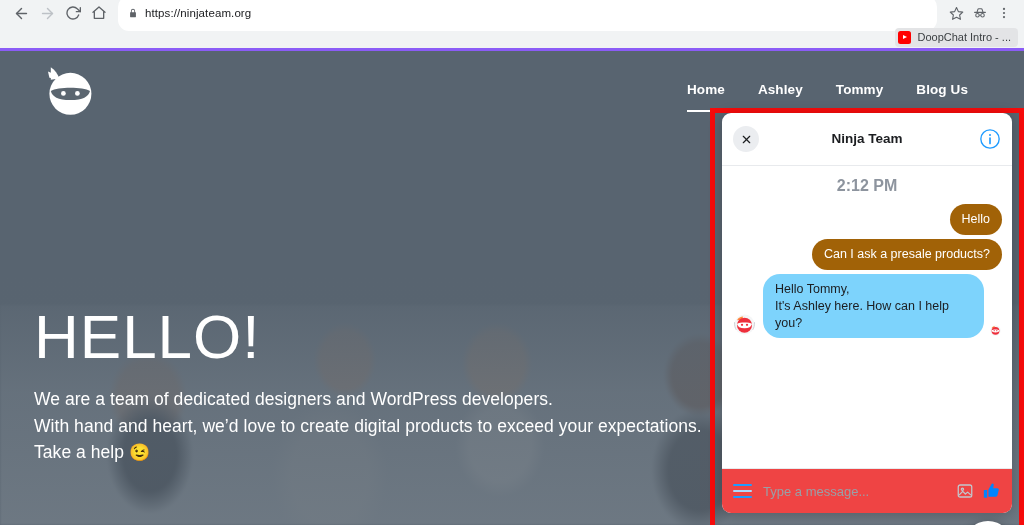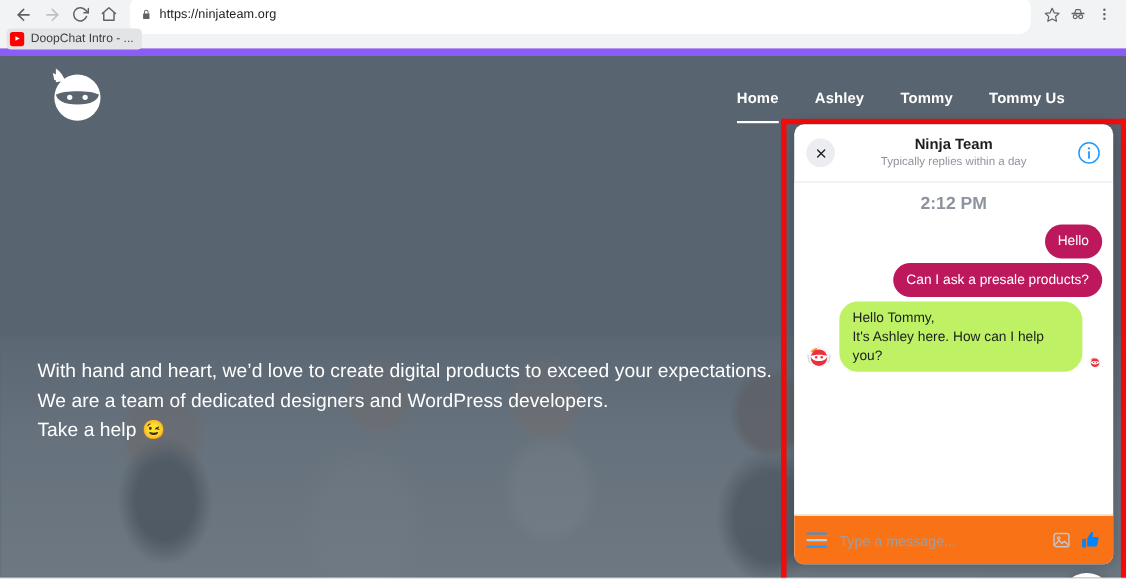--- a/index.html
+++ b/index.html
@@ -55,21 +55,22 @@
     display: flex; align-items: center; justify-content: center;
     color: #5f6368;
   }
 
   .bookmarks-bar {
     height: 25px;
     display: flex;
     align-items: center;
     padding: 0 6px;
     background: #f1f3f4;
-    border-bottom: 7px solid #8b5cf6;
+    border-bottom: 3px solid #8b5cf6;
+    justify-content: flex-end;
   }
   .bookmark {
     display: flex;
     align-items: center;
     height: 19px;
     padding: 0 7px 0 3px;
     border-radius: 4px;
     background: #e3e4e6;
   }
   .bm-favicon {
@@ -124,20 +125,21 @@
       rgba(88,100,112,0.85) 72%,
       rgba(88,100,112,0.80) 100%);
   }
   .site-inner { position: relative; width: 100%; height: 100%; }
 
   .site-header {
     position: absolute;
     top: 0; left: 0; right: 0;
     height: 80px;
     display: flex;
+    align-items: center;
     padding: 0 34px;
     gap: 44px;
   }
   .logo { width: 70px; height: 70px; flex: 0 0 auto; }
   .site-nav {
     margin-left: auto;
     display: flex;
     align-items: center;
     gap: 33px;
     padding-right: 22px;
@@ -278,22 +280,22 @@
   .msg-row.out { justify-content: flex-end; }
   .msg-row.in { justify-content: flex-start; }
   .bubble {
     max-width: 226px;
     padding: 7px 12px;
     border-radius: 17px;
     font-size: 12.5px;
     line-height: 1.35;
     word-wrap: break-word;
   }
-  .bubble.out { background: #be185d; color: #ffffff; }
-  .bubble.in  { background: #bef264; color: #1c1e21; }
+  .bubble.out { background: #a16207; color: #ffffff; }
+  .bubble.in  { background: #7dd3fc; color: #1c1e21; }
   .avatar-sm {
     width: 25px; height: 25px;
     border-radius: 50%;
     flex: 0 0 auto;
     margin-right: 6px;
     margin-bottom: 1px;
   }
   .read-receipt {
     width: 13px; height: 13px;
     border-radius: 50%;
@@ -303,21 +305,21 @@
     margin-bottom: 2px;
   }
 
   .chat-composer {
     height: 45px;
     border-top: 1px solid #e8eaed;
     display: flex;
     align-items: center;
     padding: 0 11px;
     flex: 0 0 auto;
-    background: #f97316;
+    background: #ef4444;
   }
   .hamburger { width: 19px; flex: 0 0 auto; margin-right: 11px; }
   .hamburger span {
     display: block;
     height: 2.5px;
     border-radius: 2px;
     background: #1f9bff;
     margin-bottom: 3.5px;
   }
   .hamburger span:nth-child(2) { background: #aed8fb; }
@@ -437,46 +439,46 @@
           <path d="M24 50 C34 44 70 44 80 50 C78 58 70 63 52 63 C34 63 26 58 24 50 Z" fill="#5b6670"></path>
           <circle cx="42" cy="53.5" r="3.4" fill="#ffffff"></circle>
           <circle cx="62" cy="53.5" r="3.4" fill="#ffffff"></circle>
         </svg>
       </div>
 
       <nav class="site-nav">
         <a class="nav-link active">Home</a>
         <a class="nav-link">Ashley</a>
         <a class="nav-link">Tommy</a>
-        <a class="nav-link">Tommy Us</a>
+        <a class="nav-link">Blog Us</a>
       </nav>
     </div>
 
     <div class="hero-body">
+      <div class="hero-title">HELLO!</div>
       <div class="hero-lines">
+        <div class="hero-line">We are a team of dedicated designers and WordPress developers.</div>
         <div class="hero-line">With hand and heart, we’d love to create digital products to exceed your expectations.</div>
-        <div class="hero-line">We are a team of dedicated designers and WordPress developers.</div>
         <div class="hero-line">
           <span>Take a help </span><span class="emoji">😉</span>
         </div>
       </div>
     </div>
 
     <div class="chat-widget">
 
       <div class="chat-header">
         <div class="close-btn">
           <svg width="11" height="11" viewBox="0 0 24 24" fill="none" stroke="currentColor" stroke-width="2.6" stroke-linecap="round">
             <line x1="5" y1="5" x2="19" y2="19"></line>
               <line x1="19" y1="5" x2="5" y2="19"></line>
           </svg>
         </div>
         <div class="chat-title-wrap">
           <div class="chat-title">Ninja Team</div>
-          <div class="chat-subtitle">Typically replies within a day</div>
         </div>
         <div class="info-btn">
           <svg width="22" height="22" viewBox="0 0 24 24" fill="none" stroke="#1f9bff" stroke-width="1.5">
             <circle cx="12" cy="12" r="10"></circle>
             <line x1="12" y1="11" x2="12" y2="17" stroke-linecap="round" stroke-width="1.8"></line>
             <circle cx="12" cy="7.6" r="1.1" fill="#1f9bff" stroke="none"></circle>
           </svg>
         </div>
       </div>
 

